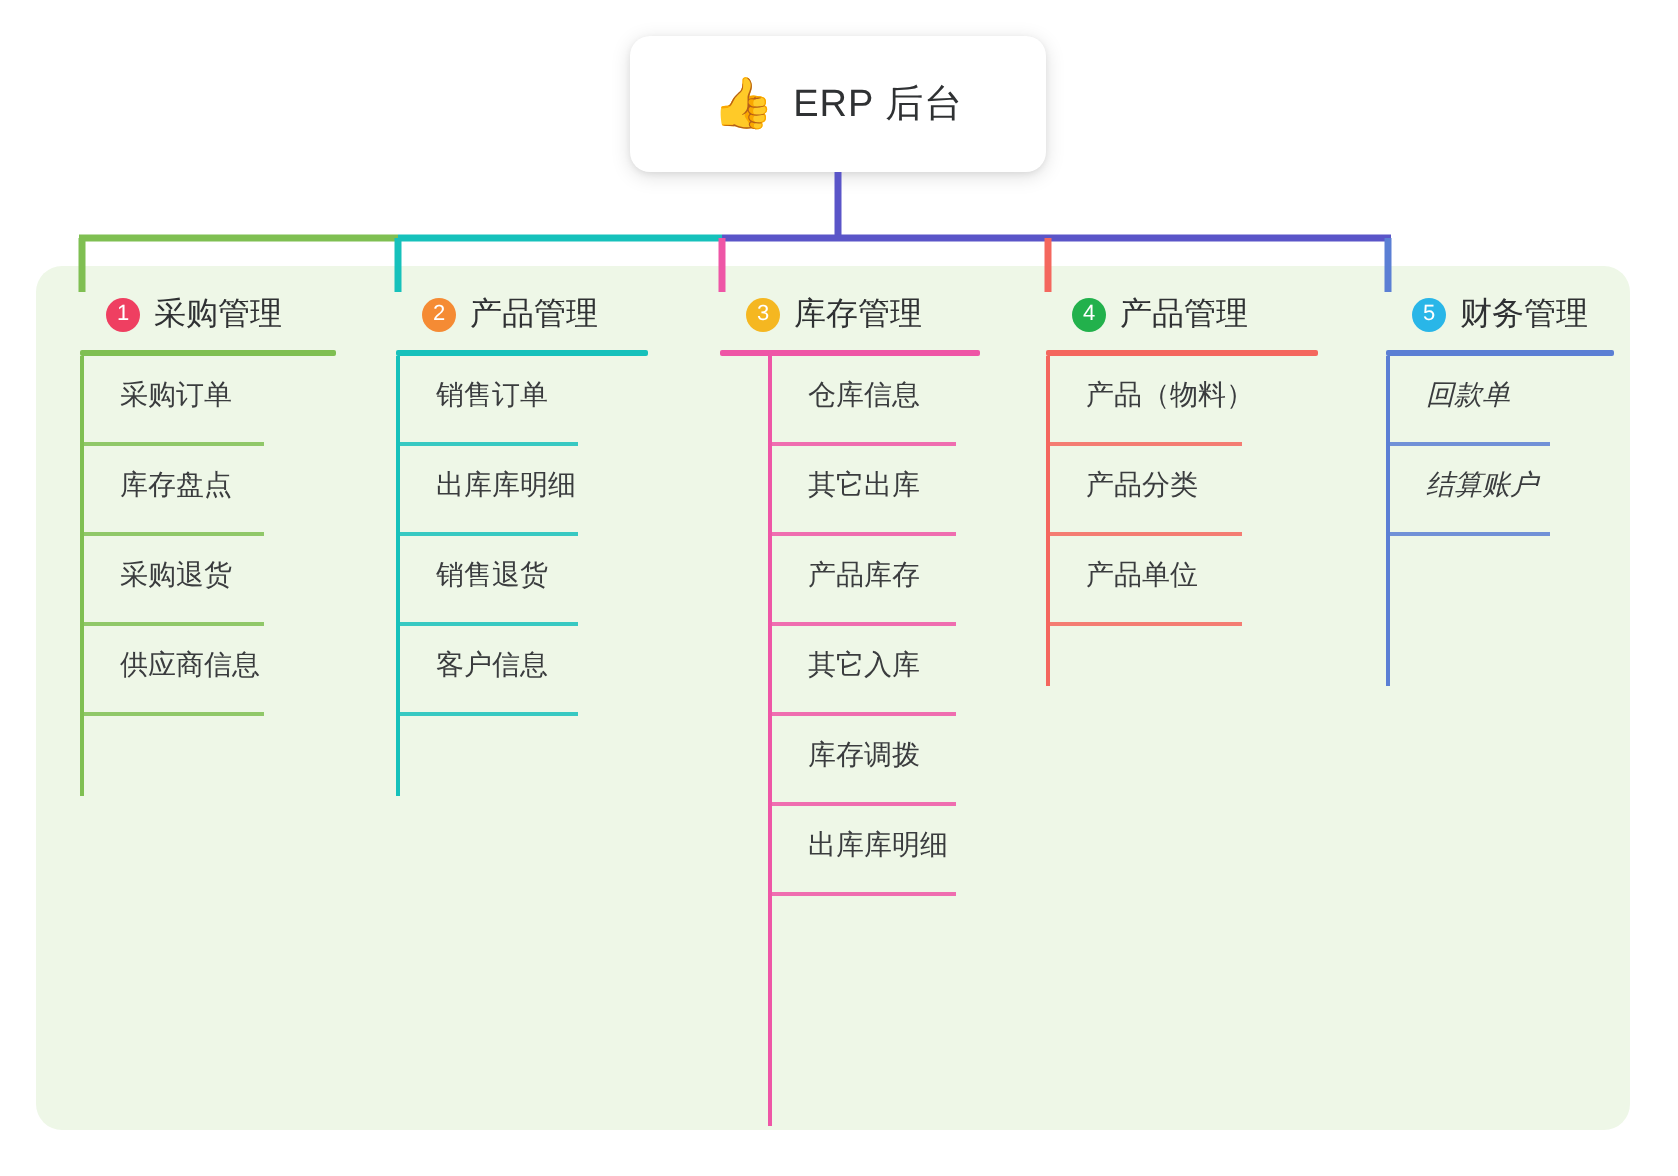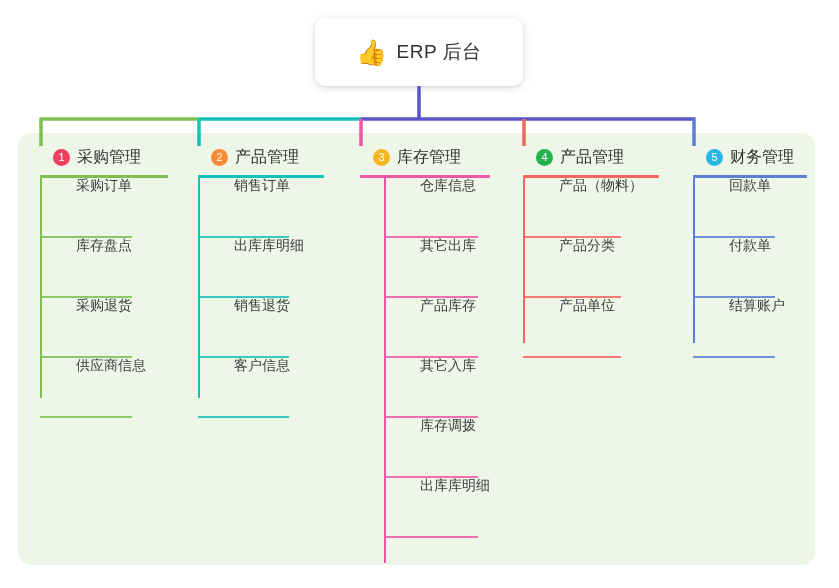--- a/index.html
+++ b/index.html
@@ -112,25 +112,25 @@
     padding-top: 0;
   }
   .stem {
     position: absolute;
     left: 0px;
     top: 0;
     width: 2px;
   }
   .leaf {
     position: relative;
-    height: 60px;
+    height: 45px;
     box-sizing: border-box;
     display: flex;
-    align-items: flex-start;
-    padding-left: 36px;
+    align-items: center;
+    padding-left: 20px;
     padding-bottom: 6px;
   }
   .leaf-label {
     font-size: 14px;
     color: #3a3c3e;
     white-space: nowrap;
     line-height: 1.1;
   }
   .leaf-rule {
     position: absolute;
@@ -269,29 +269,25 @@
           <div class="leaf-rule" style="background: rgb(244, 103, 94); width: 98px; opacity: 0.85;"></div>
         </div>
       </div>
     </div>
     <div class="column" style="left: 693px; width: 114px;">
       <div class="col-head">
         <span class="badge" style="background: rgb(41, 182, 232);">5</span>
         <span class="col-title">财务管理</span>
       </div>
       <div class="col-rule" style="background: rgb(91, 127, 212); width: 114px;"></div>
-      <div class="col-body" style="height: 165px;">
+      <div class="col-body" style="height: 165px; font-style: italic;">
         <div class="stem" style="background: rgb(91, 127, 212); height: 165px;"></div>
         <div class="leaf">
           <span class="leaf-label">回款单</span>
           <div class="leaf-rule" style="background: rgb(91, 127, 212); width: 82px; opacity: 0.85;"></div>
         </div>
         <div class="leaf">
-          <span class="leaf-label">付款单</span>
-          <div class="leaf-rule" style="background: rgb(91, 127, 212); width: 82px; opacity: 0.85;"></div>
-        </div>
-        <div class="leaf">
           <span class="leaf-label">结算账户</span>
           <div class="leaf-rule" style="background: rgb(91, 127, 212); width: 82px; opacity: 0.85;"></div>
         </div>
       </div>
     </div>
   </div>
 
 </body></html>

